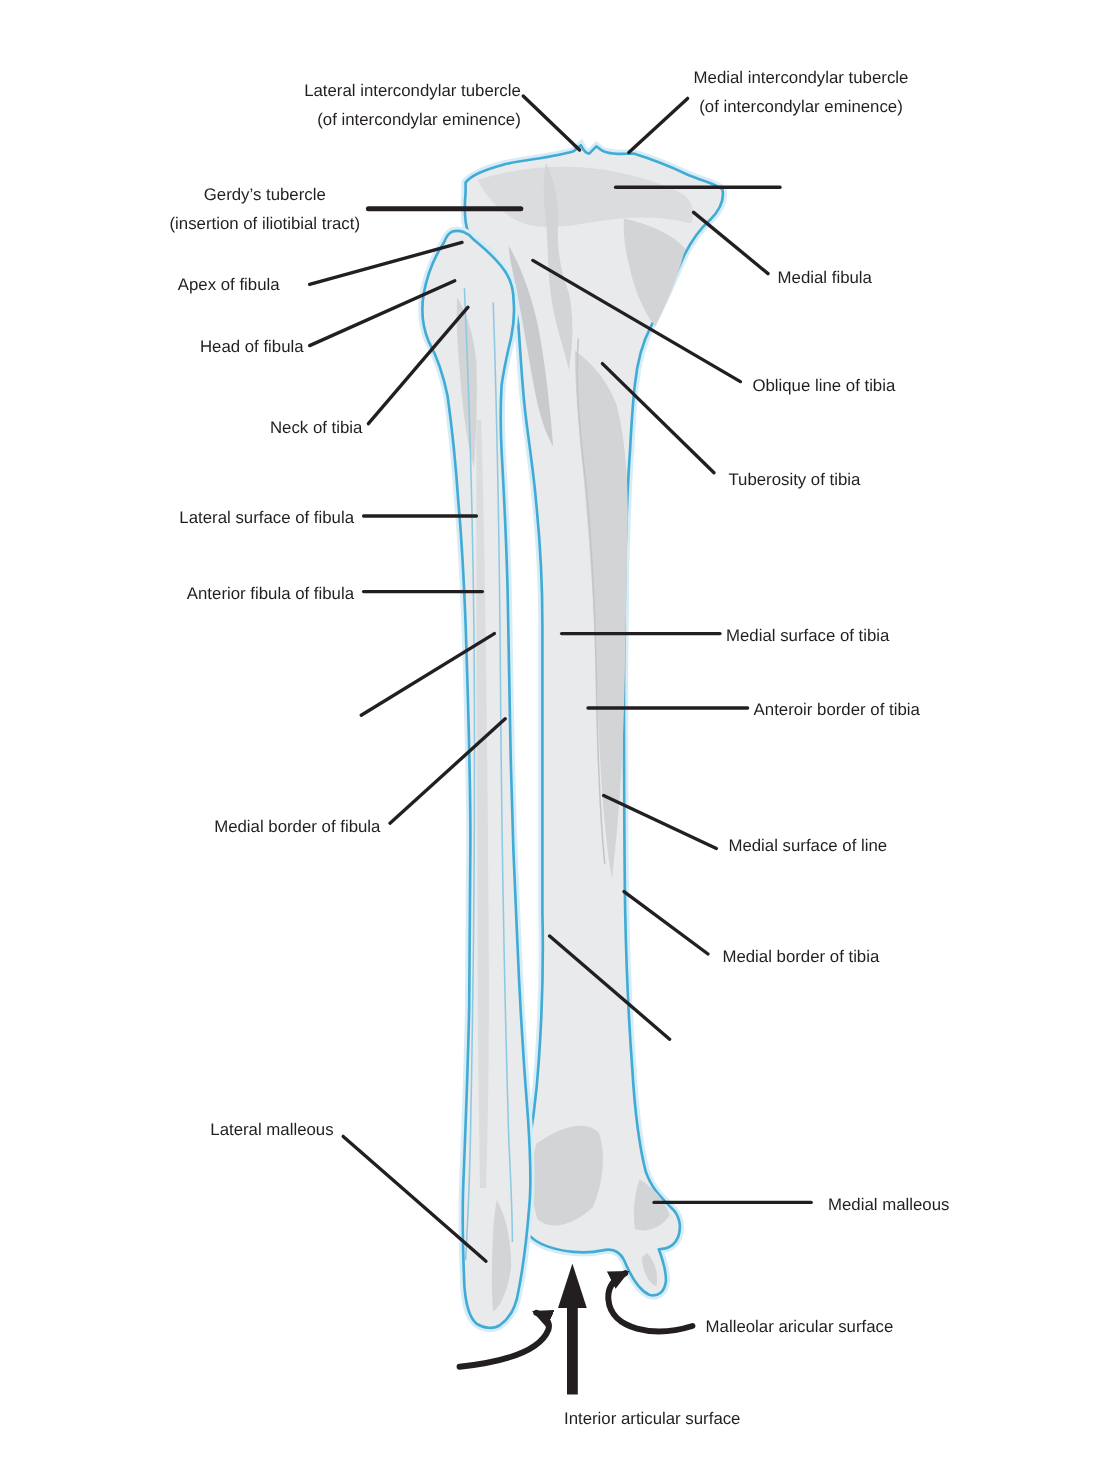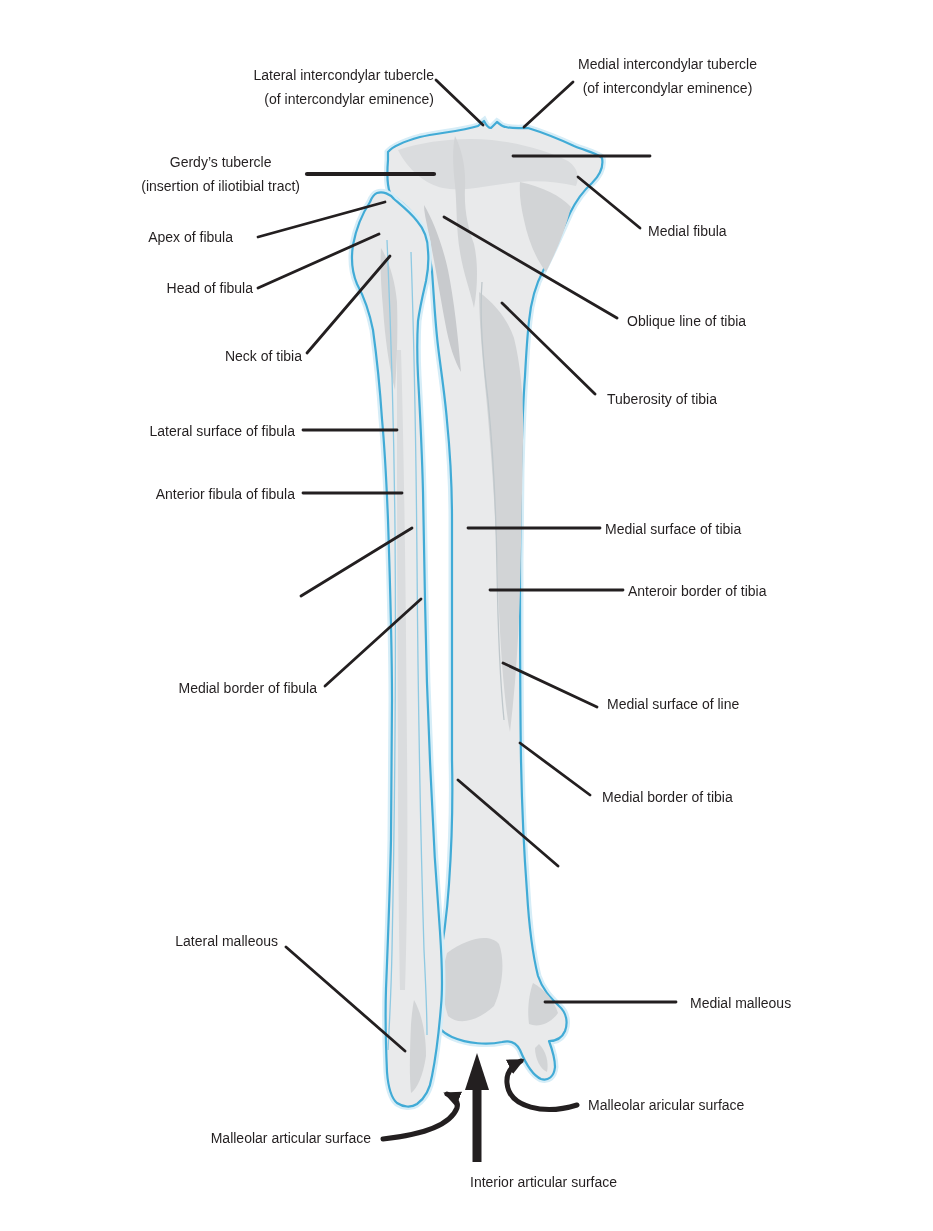--- a/index.html
+++ b/index.html
@@ -193,17 +193,16 @@
   <div class="lbl" style="left:607px;top:387px">Tuberosity of tibia</div>
   <div class="lbl" style="right:638px;top:419px">Lateral surface of fibula</div>
   <div class="lbl" style="right:638px;top:482px">Anterior fibula of fibula</div>
   <div class="lbl" style="right:616px;top:676px">Medial border of fibula</div>
   <div class="lbl" style="left:605px;top:517px">Medial surface of tibia</div>
   <div class="lbl" style="left:628px;top:579px">Anteroir border of tibia</div>
   <div class="lbl" style="left:607px;top:692px">Medial surface of line</div>
   <div class="lbl" style="left:602px;top:785px">Medial border of tibia</div>
   <div class="lbl" style="right:655px;top:929px">Lateral malleous</div>
   <div class="lbl" style="left:690px;top:991px">Medial malleous</div>
-  <div class="lbl" style="right:562px;top:1126px">Malleolar articular surface</div>
   <div class="lbl" style="left:588px;top:1093px">Malleolar aricular surface</div>
   <div class="lbl" style="left:470px;top:1170px">Interior articular surface</div>
 
 </div>
 
 </body></html>

